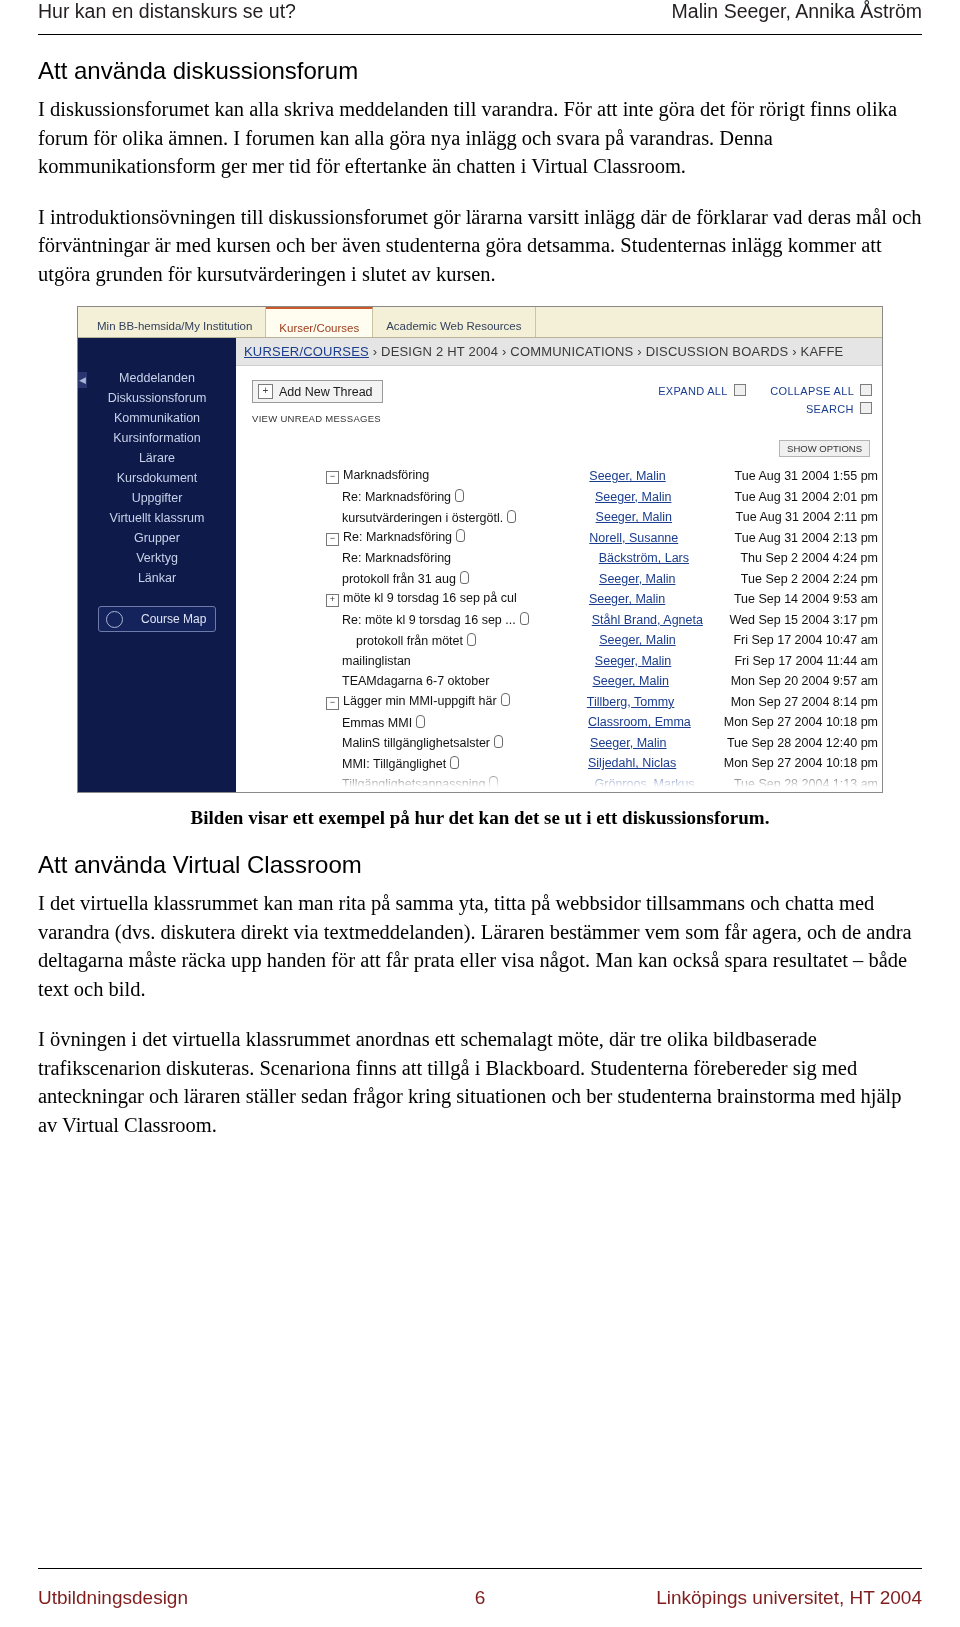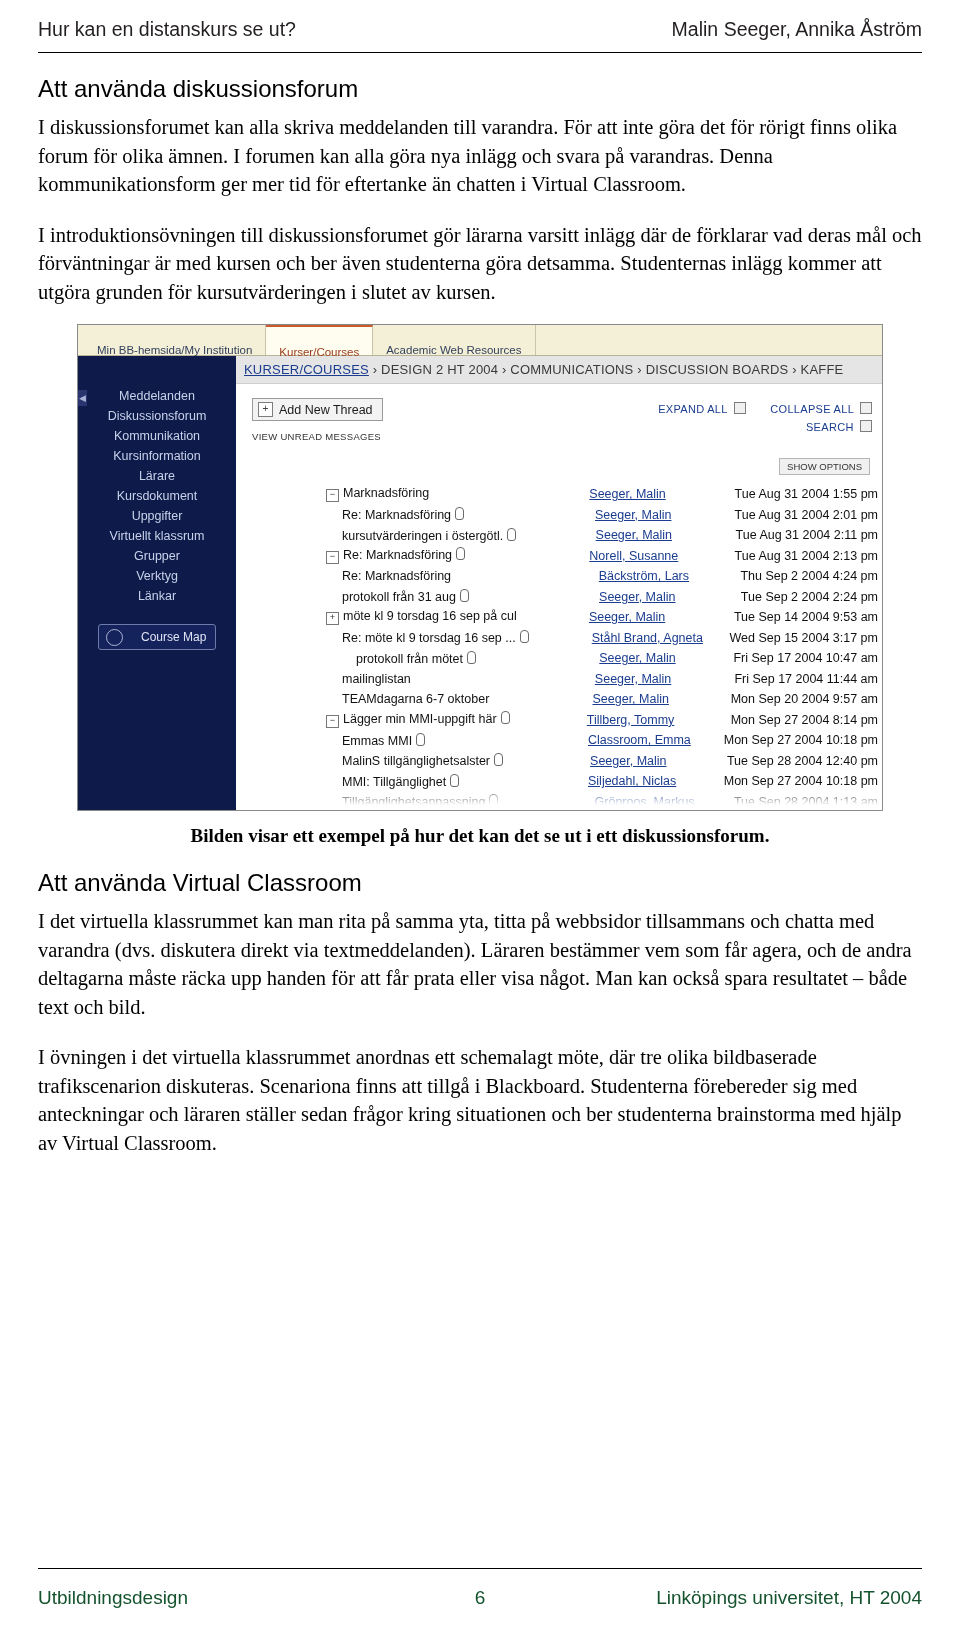--- a/index.html
+++ b/index.html
@@ -24,21 +24,21 @@
   }
 
   
   .runhead {
     display: flex;
     justify-content: space-between;
     align-items: baseline;
     font-family: "Liberation Sans", sans-serif;
     font-size: 19.5px;
     color: #231f20;
-    padding-top: 18px;
+    padding-top: 0;
   }
   .runhead .left { letter-spacing: 0; }
   .runhead .right { letter-spacing: 0; }
   .rule-top {
     border-bottom: 1.4px solid #000;
     margin-top: 11px;
   }
 
   
   h2.section {
@@ -76,21 +76,21 @@
     height: 30px;
     background: #f4f0d8;
     border-bottom: 1px solid #b9b397;
     display: flex;
     align-items: stretch;
     padding-left: 6px;
   }
   .bb-tab {
     font-size: 11.5px;
     color: #33415c;
-    padding: 19px 13px 0 13px;
+    padding: 13px 13px 0 13px;
     border-right: 1px solid #c9c3a8;
     white-space: nowrap;
   }
   .bb-tab.active {
     color: #9c3b1b;
     background: #fffdf0;
     border-top: 2px solid #c85a2b;
   }
   
   .bb-body {
@@ -275,21 +275,21 @@
   }
   .footer {
     position: absolute;
     left: 38px; right: 38px;
     bottom: 18px;
     display: flex;
     justify-content: space-between;
     align-items: baseline;
     font-family: "Liberation Sans", sans-serif;
     font-size: 19px;
-    color: #14532d;
+    color: #7f1d1d;
   }
   .footer .center {
     position: absolute;
     left: 0; right: 0;
     text-align: center;
   }
 </style>
 </head>
 <body>
 

